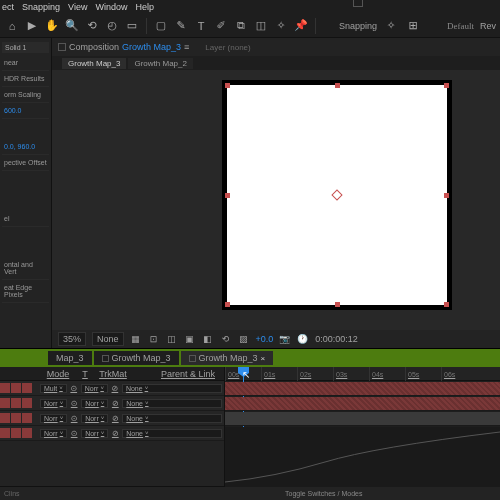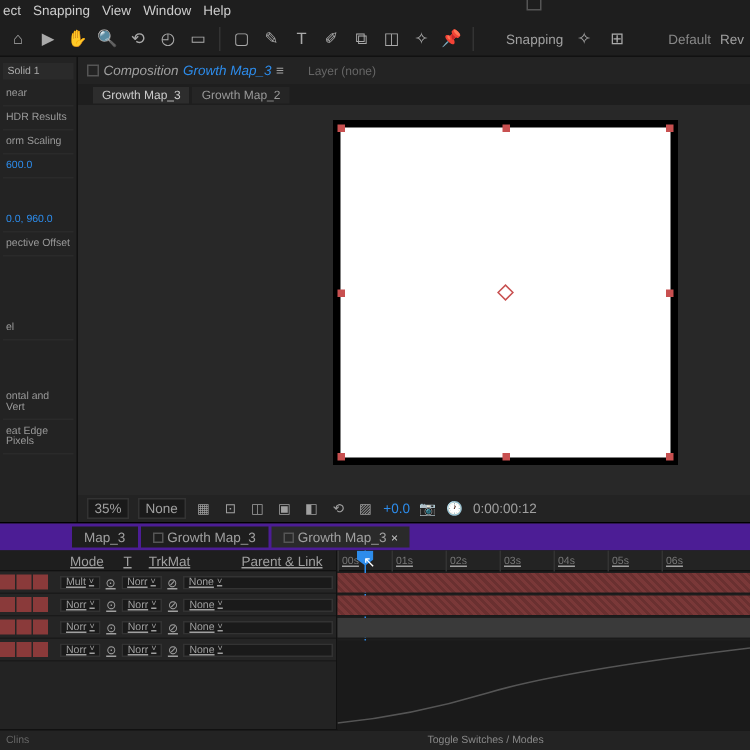--- a/index.html
+++ b/index.html
@@ -5,45 +5,45 @@
 * { margin:0; padding:0; box-sizing:border-box; font-family:"Segoe UI",Arial,sans-serif; font-size:9px; color:#a0a0a0; user-select:none; }
 body { background:#1e1e1e; width:500px; height:500px; overflow:hidden; position:relative; }
 .menubar { height:14px; background:#1e1e1e; display:flex; align-items:center; padding-left:2px; gap:8px; }
 .menubar span { font-size:9px; color:#ccc; cursor:default; }
 .toolbar { height:24px; background:#1e1e1e; border-bottom:1px solid #111; display:flex; align-items:center; padding:0 4px; gap:4px; }
 .toolbar .sep { width:1px; height:16px; background:#333; margin:0 2px; }
 .ticon { width:16px; height:16px; display:flex; align-items:center; justify-content:center; color:#aaa; font-size:11px; }
 .toolbar-right { margin-left:auto; display:flex; align-items:center; gap:6px; font-size:9px; color:#888; }
 .toolbar-right .snap { display:flex; align-items:center; gap:14px;flex-direction:column; }
 .chk { width:10px; height:10px; border:1px solid #555; }
-.ws-label { margin-left:20px; color:#888; }
+.ws-label { margin-left:20px; color:#888;font-family:Liberation Serif, serif; }
 .main { display:flex; height:310px; }
 .left-col { width:52px; background:#232323; border-right:1px solid #111; padding:4px 2px; }
 .left-tab { background:#2a2a2a; padding:2px 3px; margin-bottom:2px; font-size:7px; color:#aaa; }
 .left-item { padding:4px 2px; font-size:7px; color:#999; border-bottom:1px solid #2a2a2a; }
 .left-val { color:#2d8ceb; font-size:7px; }
 .center { flex:1; background:#1a1a1a; display:flex; flex-direction:column; }
 .comp-tabs { height:18px; background:#232323; display:flex; align-items:center; padding-left:6px; gap:2px; }
-.comp-tabs .lbl { font-size:8px; color:#888; margin-right:6px; display:flex; align-items:center; gap:3px;font-style:italic; }
+.comp-tabs .lbl { font-size:8px; color:#888; margin-right:6px; display:flex; align-items:center; gap:3px; }
 .comp-tabs .lbl .sq { width:8px; height:8px; border:1px solid #555; }
 .layer-tabs { height:14px; background:#1e1e1e; display:flex; align-items:center; padding-left:10px; gap:2px; }
 .ltab { padding:1px 6px; font-size:8px; color:#999; background:#252525; }
 .ltab.active { background:#2d2d2d; color:#ccc; }
 .layer-none { font-size:8px; color:#666; margin-left:8px; }
 .viewer { flex:1; background:#282828; position:relative; }
 .canvas-bg { position:absolute; left:170px; top:10px; width:230px; height:230px; background:#000; }
 .canvas { position:absolute; left:175px; top:15px; width:220px; height:220px; background:#fff; }
 .handle { position:absolute; width:5px; height:5px; background:#c85050; }
 .anchor { position:absolute; left:50%; top:50%; width:8px; height:8px; border:1px solid #c85050; transform:translate(-50%,-50%) rotate(45deg); }
 .viewer-bar { height:18px; background:#232323; display:flex; align-items:center; padding:0 6px; gap:6px; font-size:8px; color:#888; }
 .viewer-bar .dd { background:#1a1a1a; padding:1px 4px; border:1px solid #333; }
 .viewer-bar .vicon { width:12px; height:12px; display:flex; align-items:center; justify-content:center; font-size:9px; }
 .viewer-bar .blue { color:#2d8ceb; }
 .timeline { height:152px; background:#1e1e1e; border-top:1px solid #000; display:flex; flex-direction:column; }
-.tl-tabs { height:18px; background:#4c1d95; display:flex; align-items:center; padding-left:48px; gap:2px; }
+.tl-tabs { height:18px; background:#4d7c0f; display:flex; align-items:center; padding-left:48px; gap:2px; }
 .tl-tabs .ttab { padding:2px 8px; font-size:8px; background:#1e1e1e; color:#888; display:flex; align-items:center; gap:3px; }
 .tl-tabs .ttab.active { background:#2a2a2a; color:#ccc; }
 .tl-tabs .sq { width:7px; height:7px; border:1px solid #555; }
 .tl-body { flex:1; display:flex;text-decoration:underline; }
 .tl-left { width:225px; background:#232323; border-right:1px solid #111; }
 .tl-cols { height:14px; display:flex; align-items:center; background:#1e1e1e; border-bottom:1px solid #111; font-size:7px; color:#666; }
 .tl-cols .c { padding:0 2px; text-align:center; }
 .tl-row { height:15px; display:flex; align-items:center; border-bottom:1px solid #1a1a1a; background:#252525; }
 .tl-row .bars { width:38px; display:flex; gap:0; }
 .tl-row .bar { width:10px; height:10px; background:#8a3a3a; margin-right:1px; }

